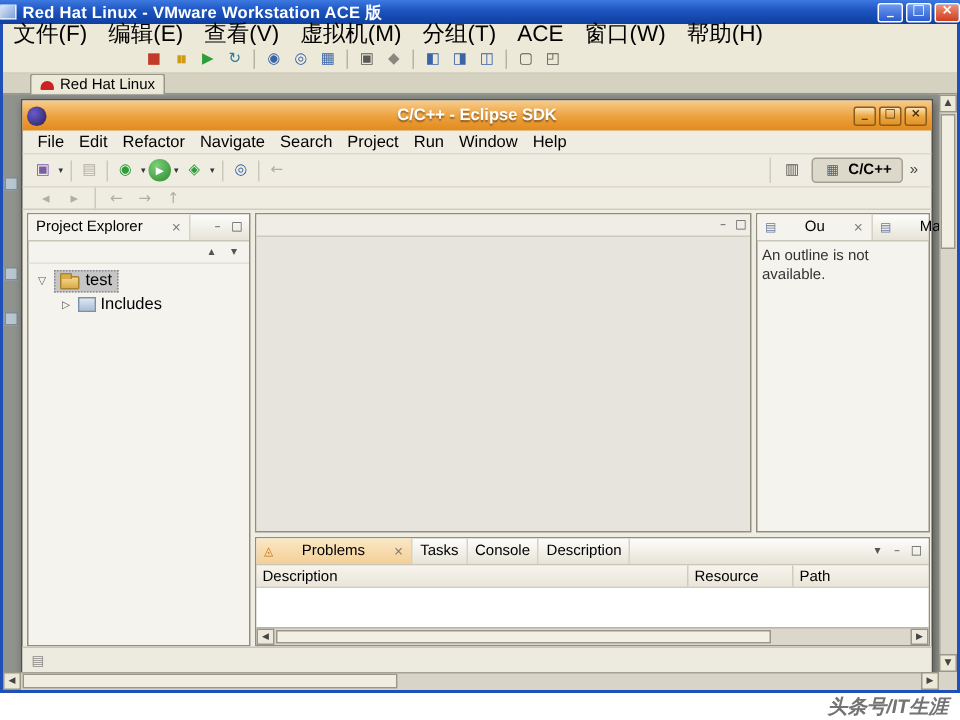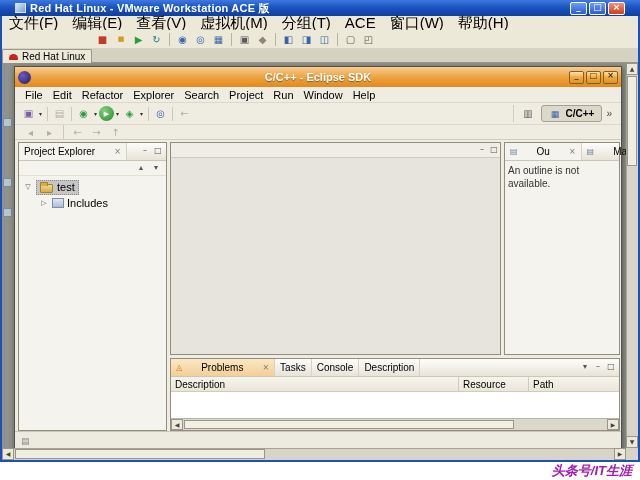--- a/index.html
+++ b/index.html
@@ -2,40 +2,40 @@
 <html><head>
 <meta charset="utf-8">
 <style>
   * { margin:0; padding:0; box-sizing:border-box; }
   body { font-family:"Liberation Sans", sans-serif; background:#555; }
   .stage { position:relative; width:640px; height:480px; background:#94968f; overflow:hidden; font-size:11px; }
 
   
   .vm-titlebar { position:absolute; left:0; top:0; width:640px; height:16px;
     background:linear-gradient(#3d79e1,#1c54c0 45%,#0f3f9f);
-    display:flex; align-items:center; padding:0 15px; }
+    display:flex; align-items:center; padding:0 0; }
   .vm-ico { width:11px; height:10px; background:linear-gradient(135deg,#d8e6fa,#7aa0d8); border:1px solid rgba(255,255,255,.5); margin-right:4px; }
   .vm-title { color:#fff; font-weight:bold; font-size:11px; flex:1; white-space:nowrap; overflow:hidden; letter-spacing:.2px; }
   .winbtns { display:flex; gap:2px; }
   .wb { width:17px; height:13px; border:1px solid #fff; border-radius:2px; color:#fff; font-size:9px; line-height:9px; text-align:center; font-weight:bold; font-family:"DejaVu Sans",sans-serif; }
   .wb.min,.wb.max { background:linear-gradient(#6f9bf0,#2a5cd0); }
   .wb.close { background:linear-gradient(#f09078,#cf3f1e); }
 
   .vm-menubar { position:absolute; left:2px; top:16px; width:636px; height:14px; background:#ece9d8; display:flex; align-items:center; font-size:15px;text-align:center; }
   .vm-menu-item { padding:0 7px; line-height:14px; white-space:nowrap; }
 
   .vm-toolbar { position:absolute; left:2px; top:30px; width:636px; height:19px; background:#ece9d8; border-bottom:1px solid #d8d4c4; display:flex; align-items:center; padding-left:92px; gap:1px; }
   .tico { width:17px; height:16px; display:flex; align-items:center; justify-content:center; font-size:10px; border-radius:2px; font-family:"DejaVu Sans",sans-serif; }
   .tico.sm { font-size:7px; letter-spacing:-1px; }
   .tsep { width:1px; height:13px; background:#b8b4a4; margin:0 3px; }
   .c-red{color:#c23a2a}.c-yel{color:#d09a18}.c-grn{color:#2e9e38}.c-teal{color:#2a7a9a}
   .c-blue{color:#3a64a8}.c-gray{color:#8a887e}.c-dgray{color:#5a5a55}
 
   .vm-tabbar { position:absolute; left:2px; top:49px; width:636px; height:14px; background:#d6d2c2; border-bottom:1px solid #9a968a; }
-  .vm-tab { position:absolute; left:0; top:0; height:14px; background:#ece9d8; border:1px solid #9a968a; border-bottom:none; border-radius:2px 2px 0 0; display:flex; align-items:center; padding:0 6px; gap:4px; font-size:10px; }
+  .vm-tab { position:absolute; left:18px; top:0; height:14px; background:#ece9d8; border:1px solid #9a968a; border-bottom:none; border-radius:2px 2px 0 0; display:flex; align-items:center; padding:0 6px; gap:4px; font-size:10px; }
   .redhat-icon { width:9px; height:6px; background:#cc2222; border-radius:6px 6px 1px 1px; }
 
   .side-l { position:absolute; left:0; top:16px; width:2px; height:446px; background:#1e50b8; }
   .side-r { position:absolute; right:0; top:16px; width:2px; height:446px; background:#1e50b8; }
   .side-b { position:absolute; left:0; top:460px; width:640px; height:2px; background:#1e50b8; }
 
   
   .vm-screen { position:absolute; left:2px; top:63px; width:636px; height:397px; background:#90938d; }
   .dicon { position:absolute; left:1px; width:9px; height:9px; background:#b9c6cf; border:1px solid #7e8c96; }
   .vscroll { position:absolute; right:0; top:0; width:12px; height:385px; background:#d8d4c8; border-left:1px solid #a6a296; }
@@ -111,21 +111,21 @@
   .tscroll { height:12px; background:#dbd7ca; border-top:1px solid #b8b4a6; position:relative; flex-shrink:0; }
   .tsb { position:absolute; top:0; width:12px; height:11px; background:#ece9dc; border:1px solid #9a968a; font-size:6px; text-align:center; line-height:9px; color:#444; font-family:"DejaVu Sans",sans-serif; }
   .tsb.left{left:0}.tsb.right{right:0}
   .tthumb { position:absolute; left:13px; top:1px; height:9px; width:330px; background:#f2efe3; border:1px solid #9a968a; }
 
   .e-status { position:absolute; left:0; right:0; bottom:0; height:18px; display:flex; align-items:center; padding-left:6px; background:#edeae0; border-top:1px solid #c9c5b7; }
   .sic { font-size:9px; color:#8a8a84; font-family:"DejaVu Sans",sans-serif; }
 
   
   .watermark { position:absolute; left:0; top:462px; width:640px; height:18px; background:#ffffff; display:flex; align-items:center; justify-content:flex-end; padding-right:8px; }
-  .wm-text { color:#a21caf; font-size:13px; font-weight:bold; font-style:italic; }
+  .wm-text { color:#737373; font-size:13px; font-weight:bold; font-style:italic; }
 </style>
 </head>
 <body>
 
 <div class="stage">
 
   <div class="vm-titlebar">
     <span class="vm-ico"></span>
     <span class="vm-title">Red Hat Linux - VMware Workstation ACE 版</span>
     <span class="winbtns">
@@ -189,21 +189,21 @@
           <span class="ewb">_</span>
           <span class="ewb">□</span>
           <span class="ewb">×</span>
         </span>
       </div>
 
       <div class="e-menubar">
         <span class="e-menu-item">File</span>
         <span class="e-menu-item">Edit</span>
         <span class="e-menu-item">Refactor</span>
-        <span class="e-menu-item">Explorer</span>
+        <span class="e-menu-item">Navigate</span>
         <span class="e-menu-item">Search</span>
         <span class="e-menu-item">Project</span>
         <span class="e-menu-item">Run</span>
         <span class="e-menu-item">Window</span>
         <span class="e-menu-item">Help</span>
       </div>
 
       <div class="e-toolbar1">
         <span class="tgrp">
           <span class="eico c-purple">▣</span>

